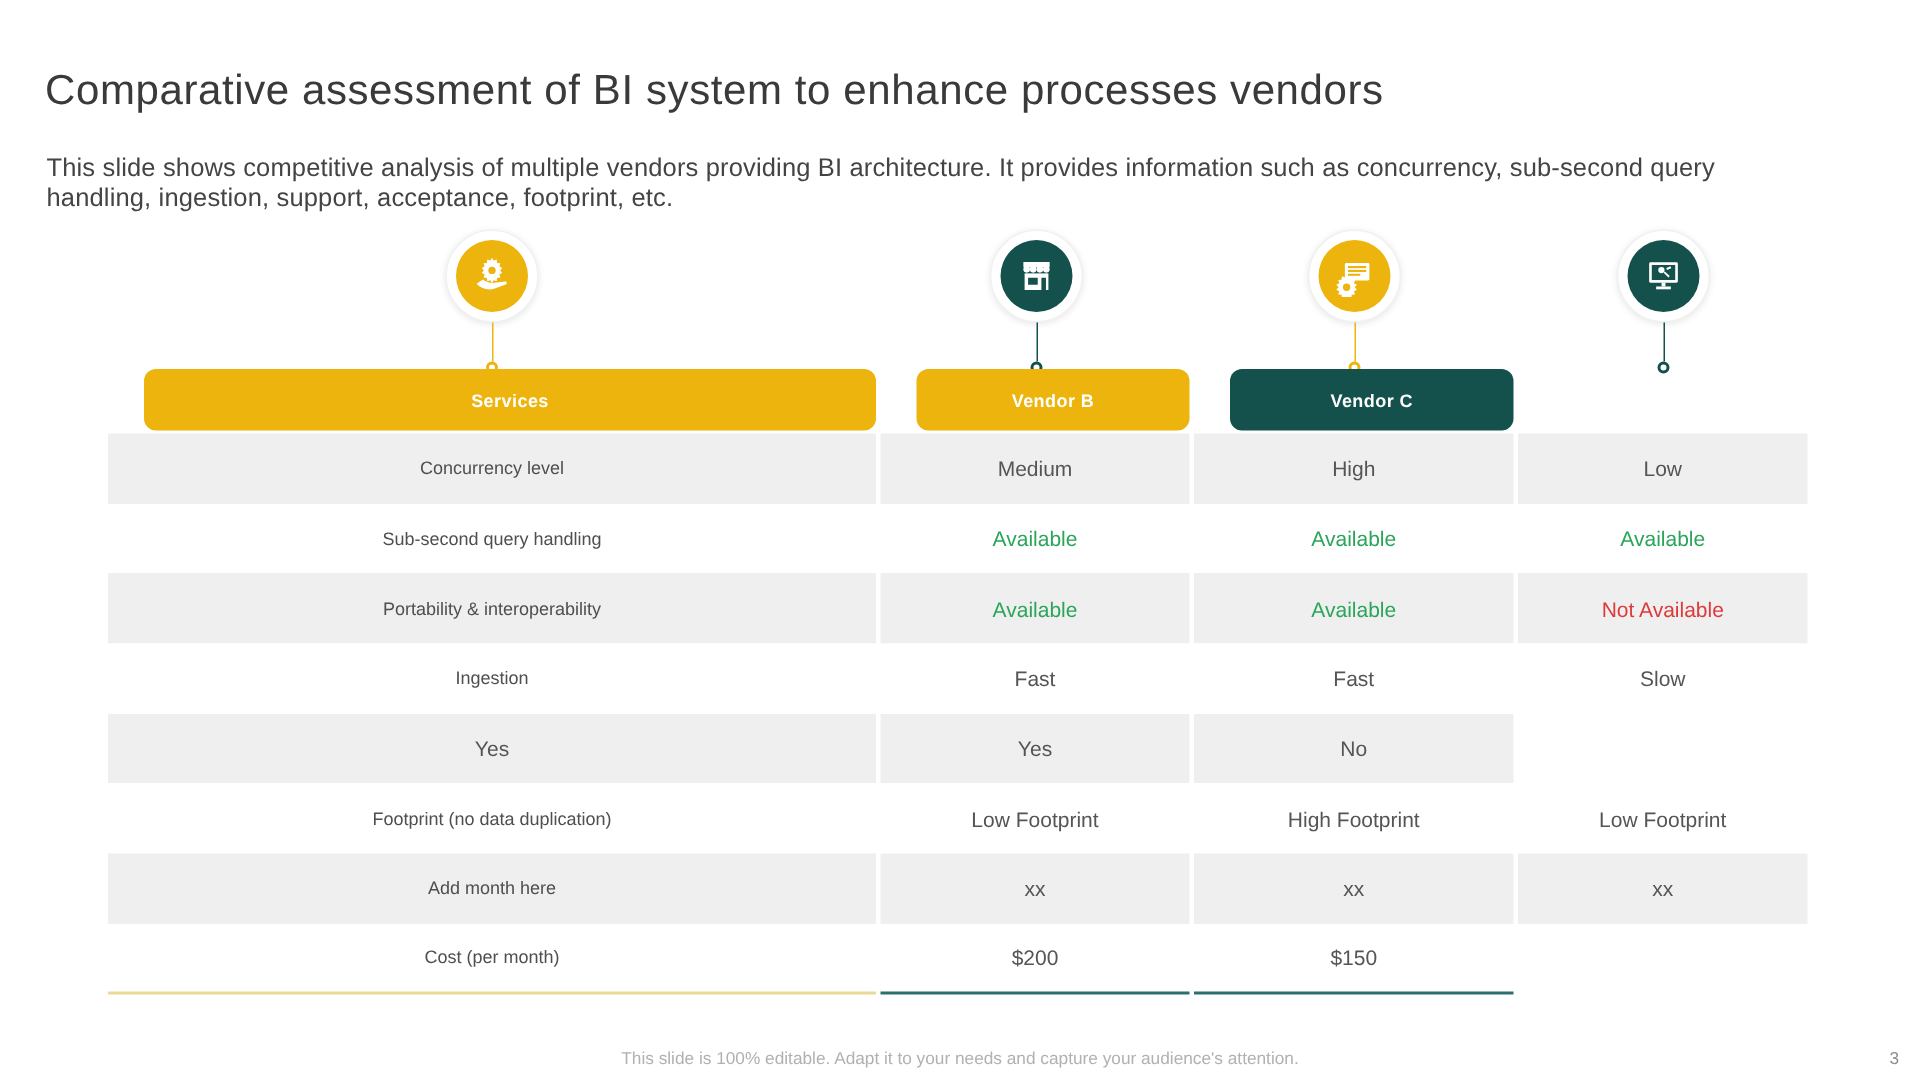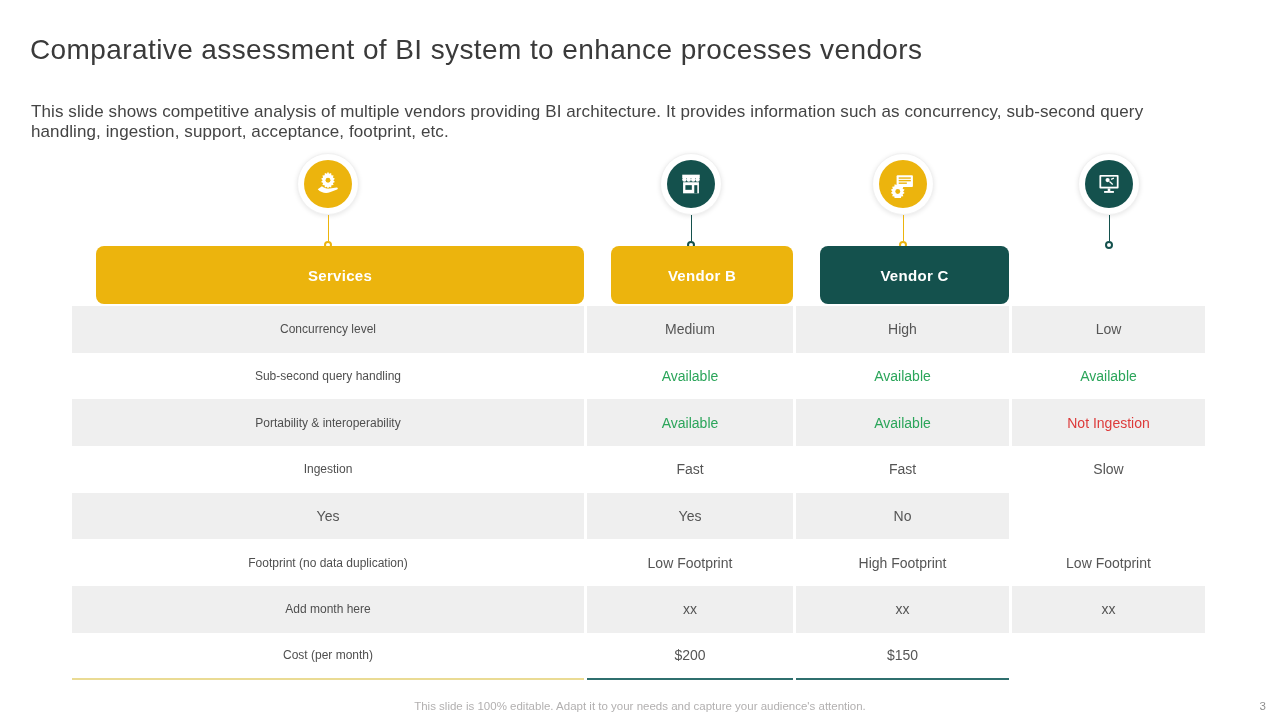--- a/index.html
+++ b/index.html
@@ -4,21 +4,21 @@
 <style>
   * { margin:0; padding:0; box-sizing:border-box; }
   body { background:#fff; }
   .slide {
     position:relative; width:1280px; height:720px; background:#ffffff;
     font-family:"Liberation Sans", sans-serif; overflow:hidden;
     --gold:#ecb40d; --teal:#14514d; --gold-soft:#eadb94; --teal-soft:#2f6f6e;
     --row-alt:#efefef; --txt:#555555; --green:#2ba55a; --red:#dd3a3a;
   }
   .title {
-    position:absolute; left:30px; top:34px; width:1120px;
+    position:absolute; left:30px; top:44px; width:1120px;
     font-size:28px; font-weight:400; color:#3a3a3a; letter-spacing:0.4px;
   }
   .subtitle {
     position:absolute; left:31px; top:102px; width:1180px;
     font-size:17px; color:#444; letter-spacing:0.1px;
   }
   
   .icon-stack { position:absolute; top:153px; width:62px; display:flex; flex-direction:column; align-items:center; }
   .icon-ring {
     width:62px; height:62px; border-radius:50%; background:#fff;
@@ -33,22 +33,22 @@
   .connector { width:0; height:26px; }
   .icon-stack.gold .connector { border-left:1.5px solid var(--gold); }
   .icon-stack.teal .connector { border-left:1.5px solid var(--teal); }
   .dot { width:8px; height:8px; border-radius:50%; background:#fff; }
   .icon-stack.gold .dot { border:2px solid var(--gold); }
   .icon-stack.teal .dot { border:2px solid var(--teal); }
   
   .table { position:absolute; left:72px; top:246px; width:1133px; }
   .thead, .trow { display:grid; grid-template-columns:512px 206px 213px 193px; column-gap:3px; }
   .thead .hcell {
-    height:58px; border-radius:8px; display:flex; align-items:center; justify-content:center;
-    color:#ffffff; font-weight:bold; font-size:15px; letter-spacing:0.3px;margin-left:24px;
+    height:41px; border-radius:8px; display:flex; align-items:center; justify-content:center;
+    color:#ffffff; font-weight:bold; font-size:12px; letter-spacing:0.3px;margin-left:24px;
   }
   .hcell.gold { background:var(--gold); }
   .hcell.teal { background:var(--teal); }
   .tbody { margin-top:2px; }
   .trow { height:46.7px; }
   .cell { display:flex; align-items:center; justify-content:center; text-align:center; }
   .row-alt .cell { background:var(--row-alt); }
   .row-white .cell { background:#ffffff; }
   .svc { font-size:12px; color:#4f4f4f; }
   .val { font-size:14px; color:var(--txt); }
@@ -159,21 +159,21 @@
         <div class="trow row-white">
           <div class="cell svc col-0">Sub-second query handling</div>
           <div class="cell val col-1 val-green">Available</div>
           <div class="cell val col-2 val-green">Available</div>
           <div class="cell val col-3 val-green">Available</div>
         </div>
         <div class="trow row-alt">
           <div class="cell svc col-0">Portability &amp; interoperability</div>
           <div class="cell val col-1 val-green">Available</div>
           <div class="cell val col-2 val-green">Available</div>
-          <div class="cell val col-3 val-red">Not Ingestion</div>
+          <div class="cell val col-3 val-red">Not Available</div>
         </div>
         <div class="trow row-white">
           <div class="cell svc col-0">Ingestion</div>
           <div class="cell val col-1">Fast</div>
           <div class="cell val col-2">Fast</div>
           <div class="cell val col-3">Slow</div>
         </div>
         <div class="trow row-alt">
           <div class="cell val col-1">Yes</div>
           <div class="cell val col-2">Yes</div>

